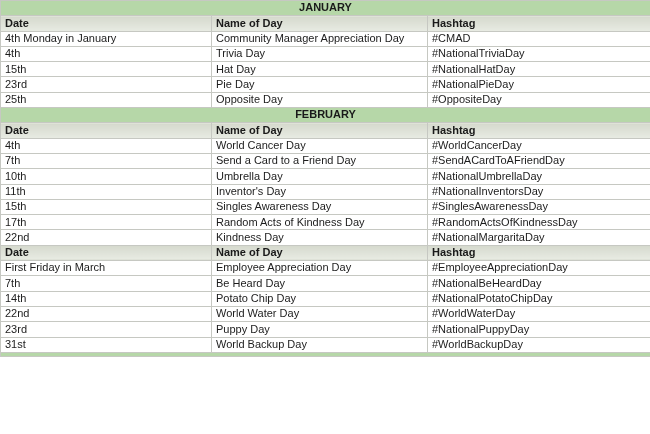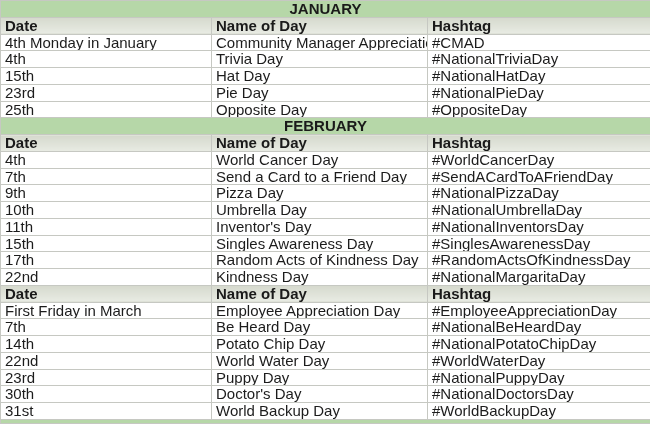--- a/index.html
+++ b/index.html
@@ -11,21 +11,21 @@
     width: 650px;
     height: 434px;
     overflow: hidden;
     background: #ffffff;
   }
   table.holiday-table {
     width: 650px;
     border-collapse: collapse;
     table-layout: fixed;
     font-family: "Liberation Sans", "DejaVu Sans", sans-serif;
-    font-size: 15px;
+    font-size: 11px;
     color: var(--text-color, #1c1c1c);
   }
   table.holiday-table td {
     border: 1px solid var(--border-color, #c6c8c2);
     padding: 0 0 0 4px;
     height: 14.3px;
     line-height: 1.05;
     vertical-align: middle;
     white-space: nowrap;
     overflow: hidden;
@@ -109,25 +109,20 @@
           <td>4th</td>
           <td>World Cancer Day</td>
           <td>#WorldCancerDay</td>
         </tr>
         <tr class="data-row">
           <td>7th</td>
           <td>Send a Card to a Friend Day</td>
           <td>#SendACardToAFriendDay</td>
         </tr>
         <tr class="data-row">
-          <td>9th</td>
-          <td>Pizza Day</td>
-          <td>#NationalPizzaDay</td>
-        </tr>
-        <tr class="data-row">
           <td>10th</td>
           <td>Umbrella Day</td>
           <td>#NationalUmbrellaDay</td>
         </tr>
         <tr class="data-row">
           <td>11th</td>
           <td>Inventor's Day</td>
           <td>#NationalInventorsDay</td>
         </tr>
         <tr class="data-row">
@@ -169,25 +164,20 @@
           <td>22nd</td>
           <td>World Water Day</td>
           <td>#WorldWaterDay</td>
         </tr>
         <tr class="data-row">
           <td>23rd</td>
           <td>Puppy Day</td>
           <td>#NationalPuppyDay</td>
         </tr>
         <tr class="data-row">
-          <td>30th</td>
-          <td>Doctor's Day</td>
-          <td>#NationalDoctorsDay</td>
-        </tr>
-        <tr class="data-row">
           <td>31st</td>
           <td>World Backup Day</td>
           <td>#WorldBackupDay</td>
         </tr>
         <tr class="sliver-row">
           <td colspan="3"></td>
         </tr>
       </tbody>
   </table>
 </div>

